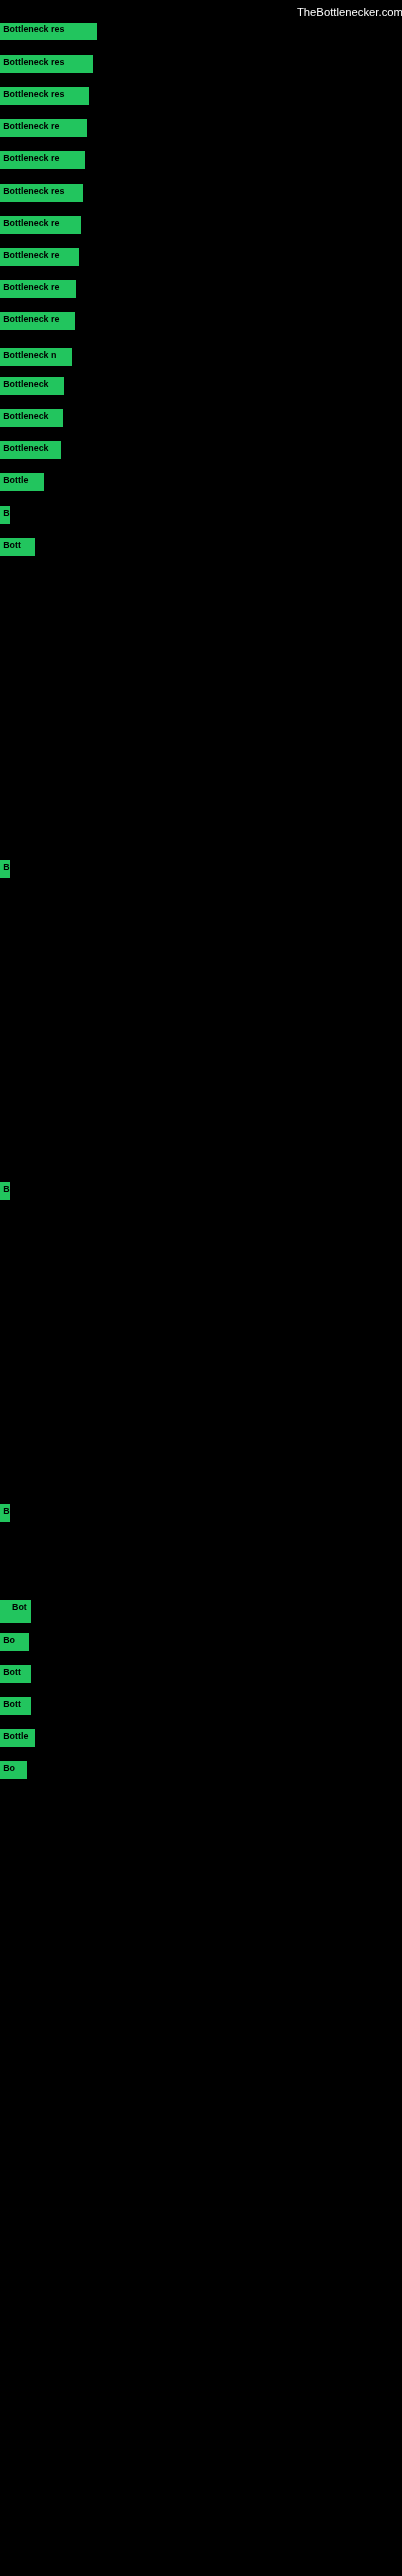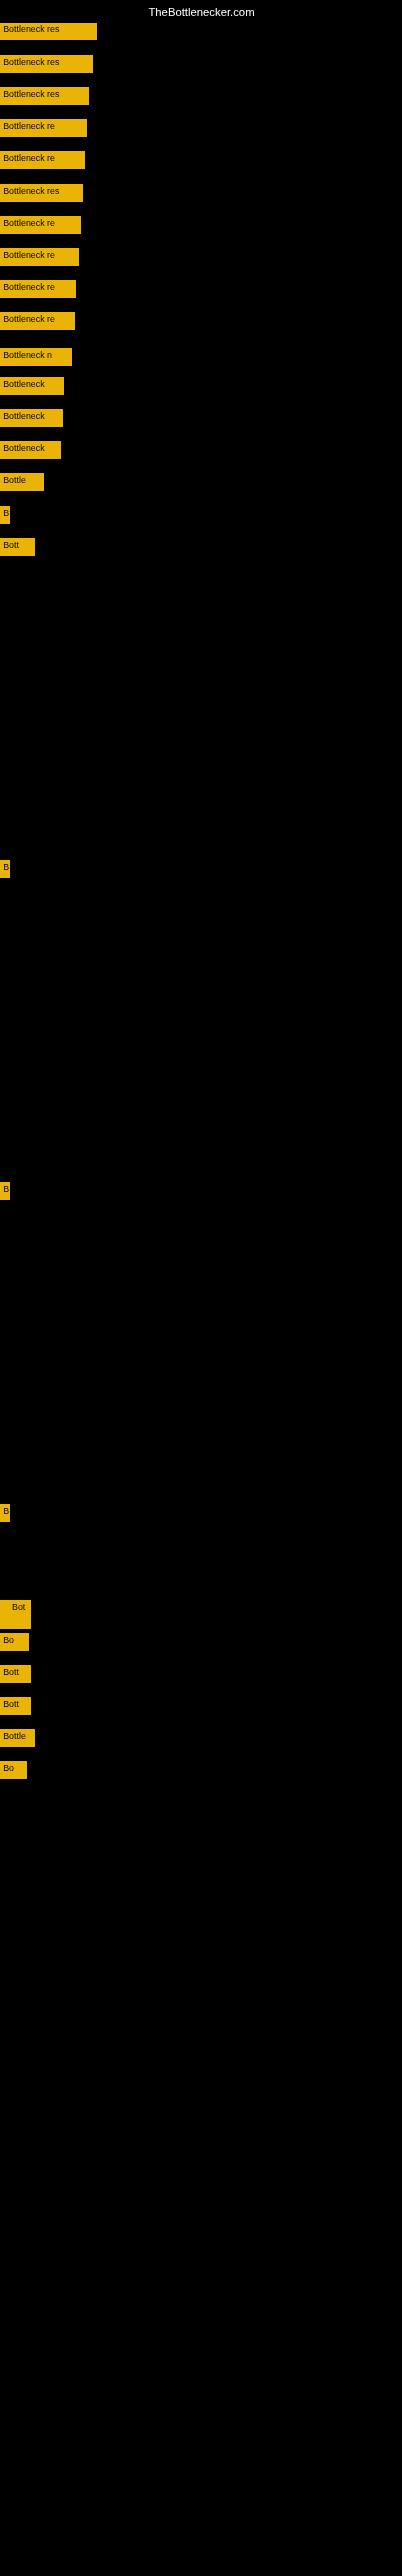--- a/index.html
+++ b/index.html
@@ -12,32 +12,32 @@
       width: 403px;
       min-height: 2576px;
       font-family: Arial, sans-serif;
       position: relative;
     }
     .site-title {
       position: absolute;
       top: 6.4px;
       left: 0;
       right: 0;
-      text-align: center;
+      text-align: right;
       color: #ffffff;
       font-size: 11.3px;
       font-weight: normal;
     }
     .bottleneck-item {
       position: absolute;
       left: 0;
-      background-color: #eab308;
+      background-color: #22c55e;
       color: #000000;
       font-size: 8.9px;
-      font-weight: normal;
+      font-weight: bold;
       padding: 1.6px 3.2px;
       white-space: nowrap;
       overflow: hidden;
     }
   </style>
 </head>
 <body>
 
 <span class="site-title">TheBottlenecker.com</span>
 
@@ -54,19 +54,19 @@
 <div class="bottleneck-item" style="top: 348px; width: 72px; height: 17.7px;">Bottleneck n</div>
 <div class="bottleneck-item" style="top: 377px; width: 64px; height: 17.7px;">Bottleneck</div>
 <div class="bottleneck-item" style="top: 409px; width: 63px; height: 17.7px;">Bottleneck</div>
 <div class="bottleneck-item" style="top: 441px; width: 61px; height: 17.7px;">Bottleneck</div>
 <div class="bottleneck-item" style="top: 473px; width: 44px; height: 17.7px;">Bottle</div>
 <div class="bottleneck-item" style="top: 506px; width: 9.7px; height: 17.7px;">B</div>
 <div class="bottleneck-item" style="top: 538px; width: 35px; height: 17.7px;">Bott</div>
 <div class="bottleneck-item" style="top: 860px; width: 9.7px; height: 17.7px;">B</div>
 <div class="bottleneck-item" style="top: 1182px; width: 9.7px; height: 17.7px;">B</div>
 <div class="bottleneck-item" style="top: 1504px; width: 9.7px; height: 17.7px;">B</div>
-<div class="bottleneck-item" style="top: 1600px; width: 31px; height: 29px; padding-left: 12px;">Bot</div>
+<div class="bottleneck-item" style="top: 1600px; width: 31px; height: 23px; padding-left: 12px;">Bot</div>
 <div class="bottleneck-item" style="top: 1633px; width: 29px; height: 17.7px;">Bo</div>
 <div class="bottleneck-item" style="top: 1665px; width: 31px; height: 17.7px;">Bott</div>
 <div class="bottleneck-item" style="top: 1697px; width: 31px; height: 17.7px;">Bott</div>
 <div class="bottleneck-item" style="top: 1729px; width: 35px; height: 17.7px;">Bottle</div>
 <div class="bottleneck-item" style="top: 1761px; width: 27px; height: 17.7px;">Bo</div>
 
 
 </body></html>

